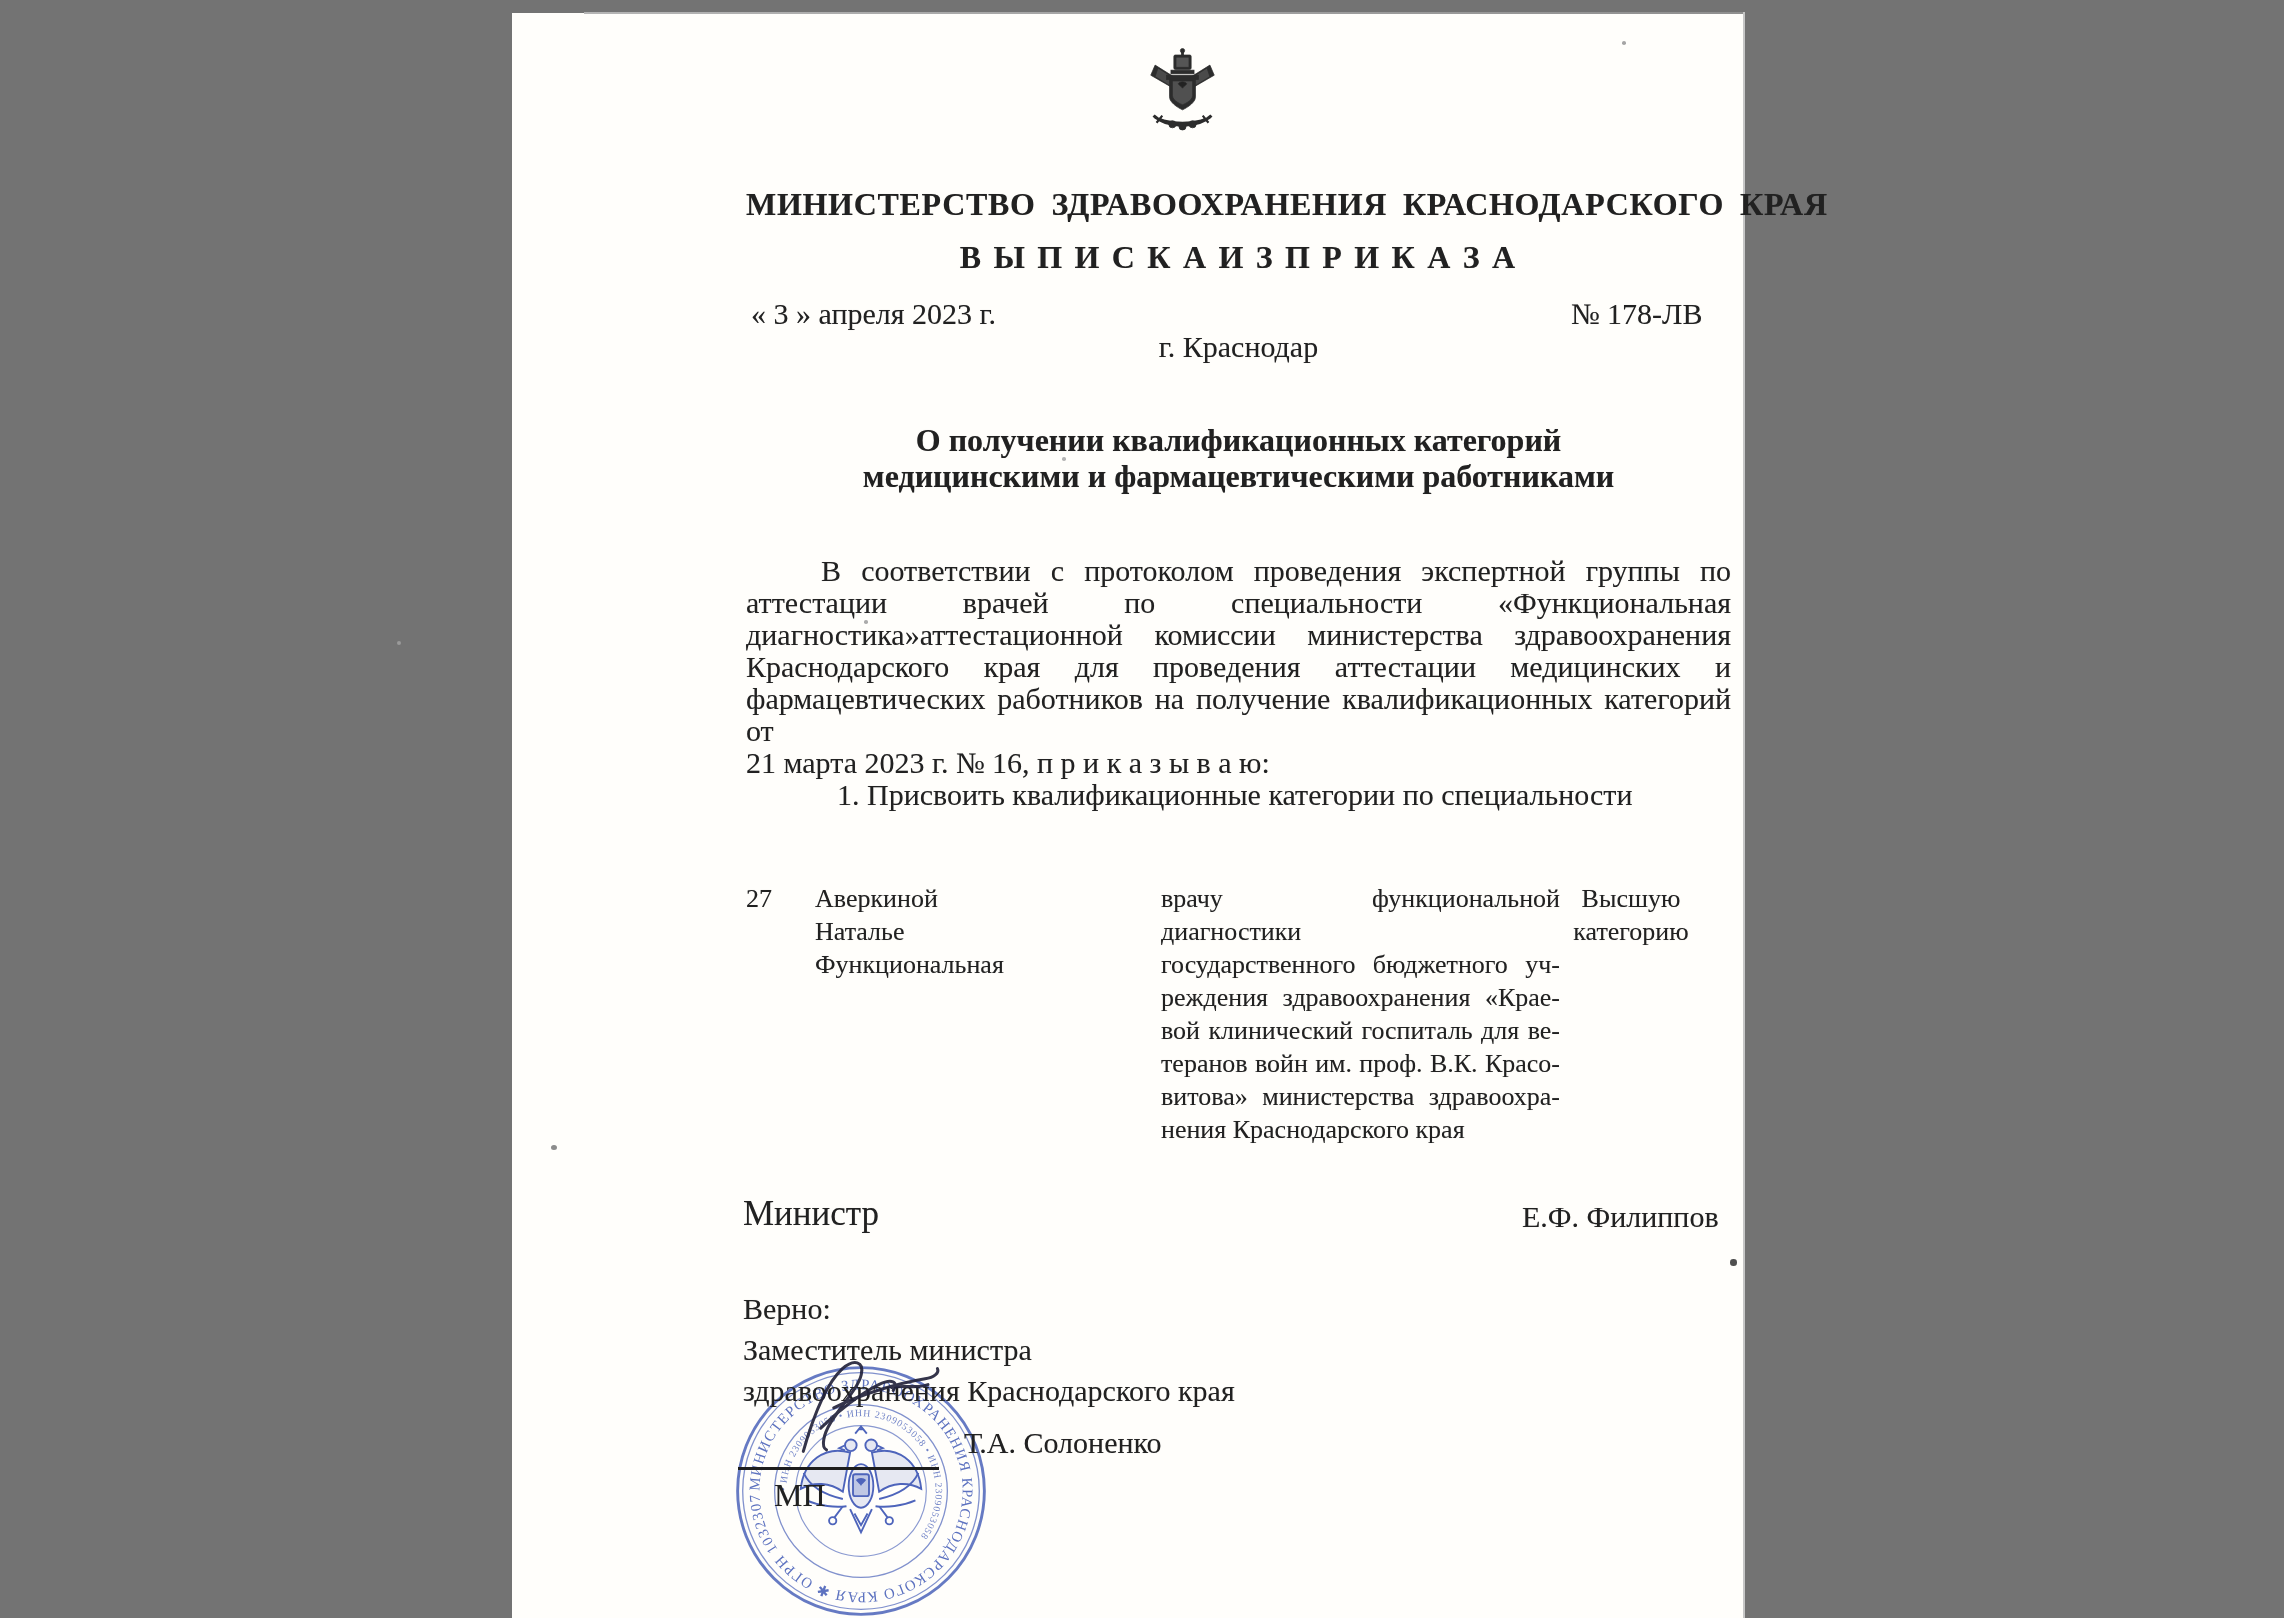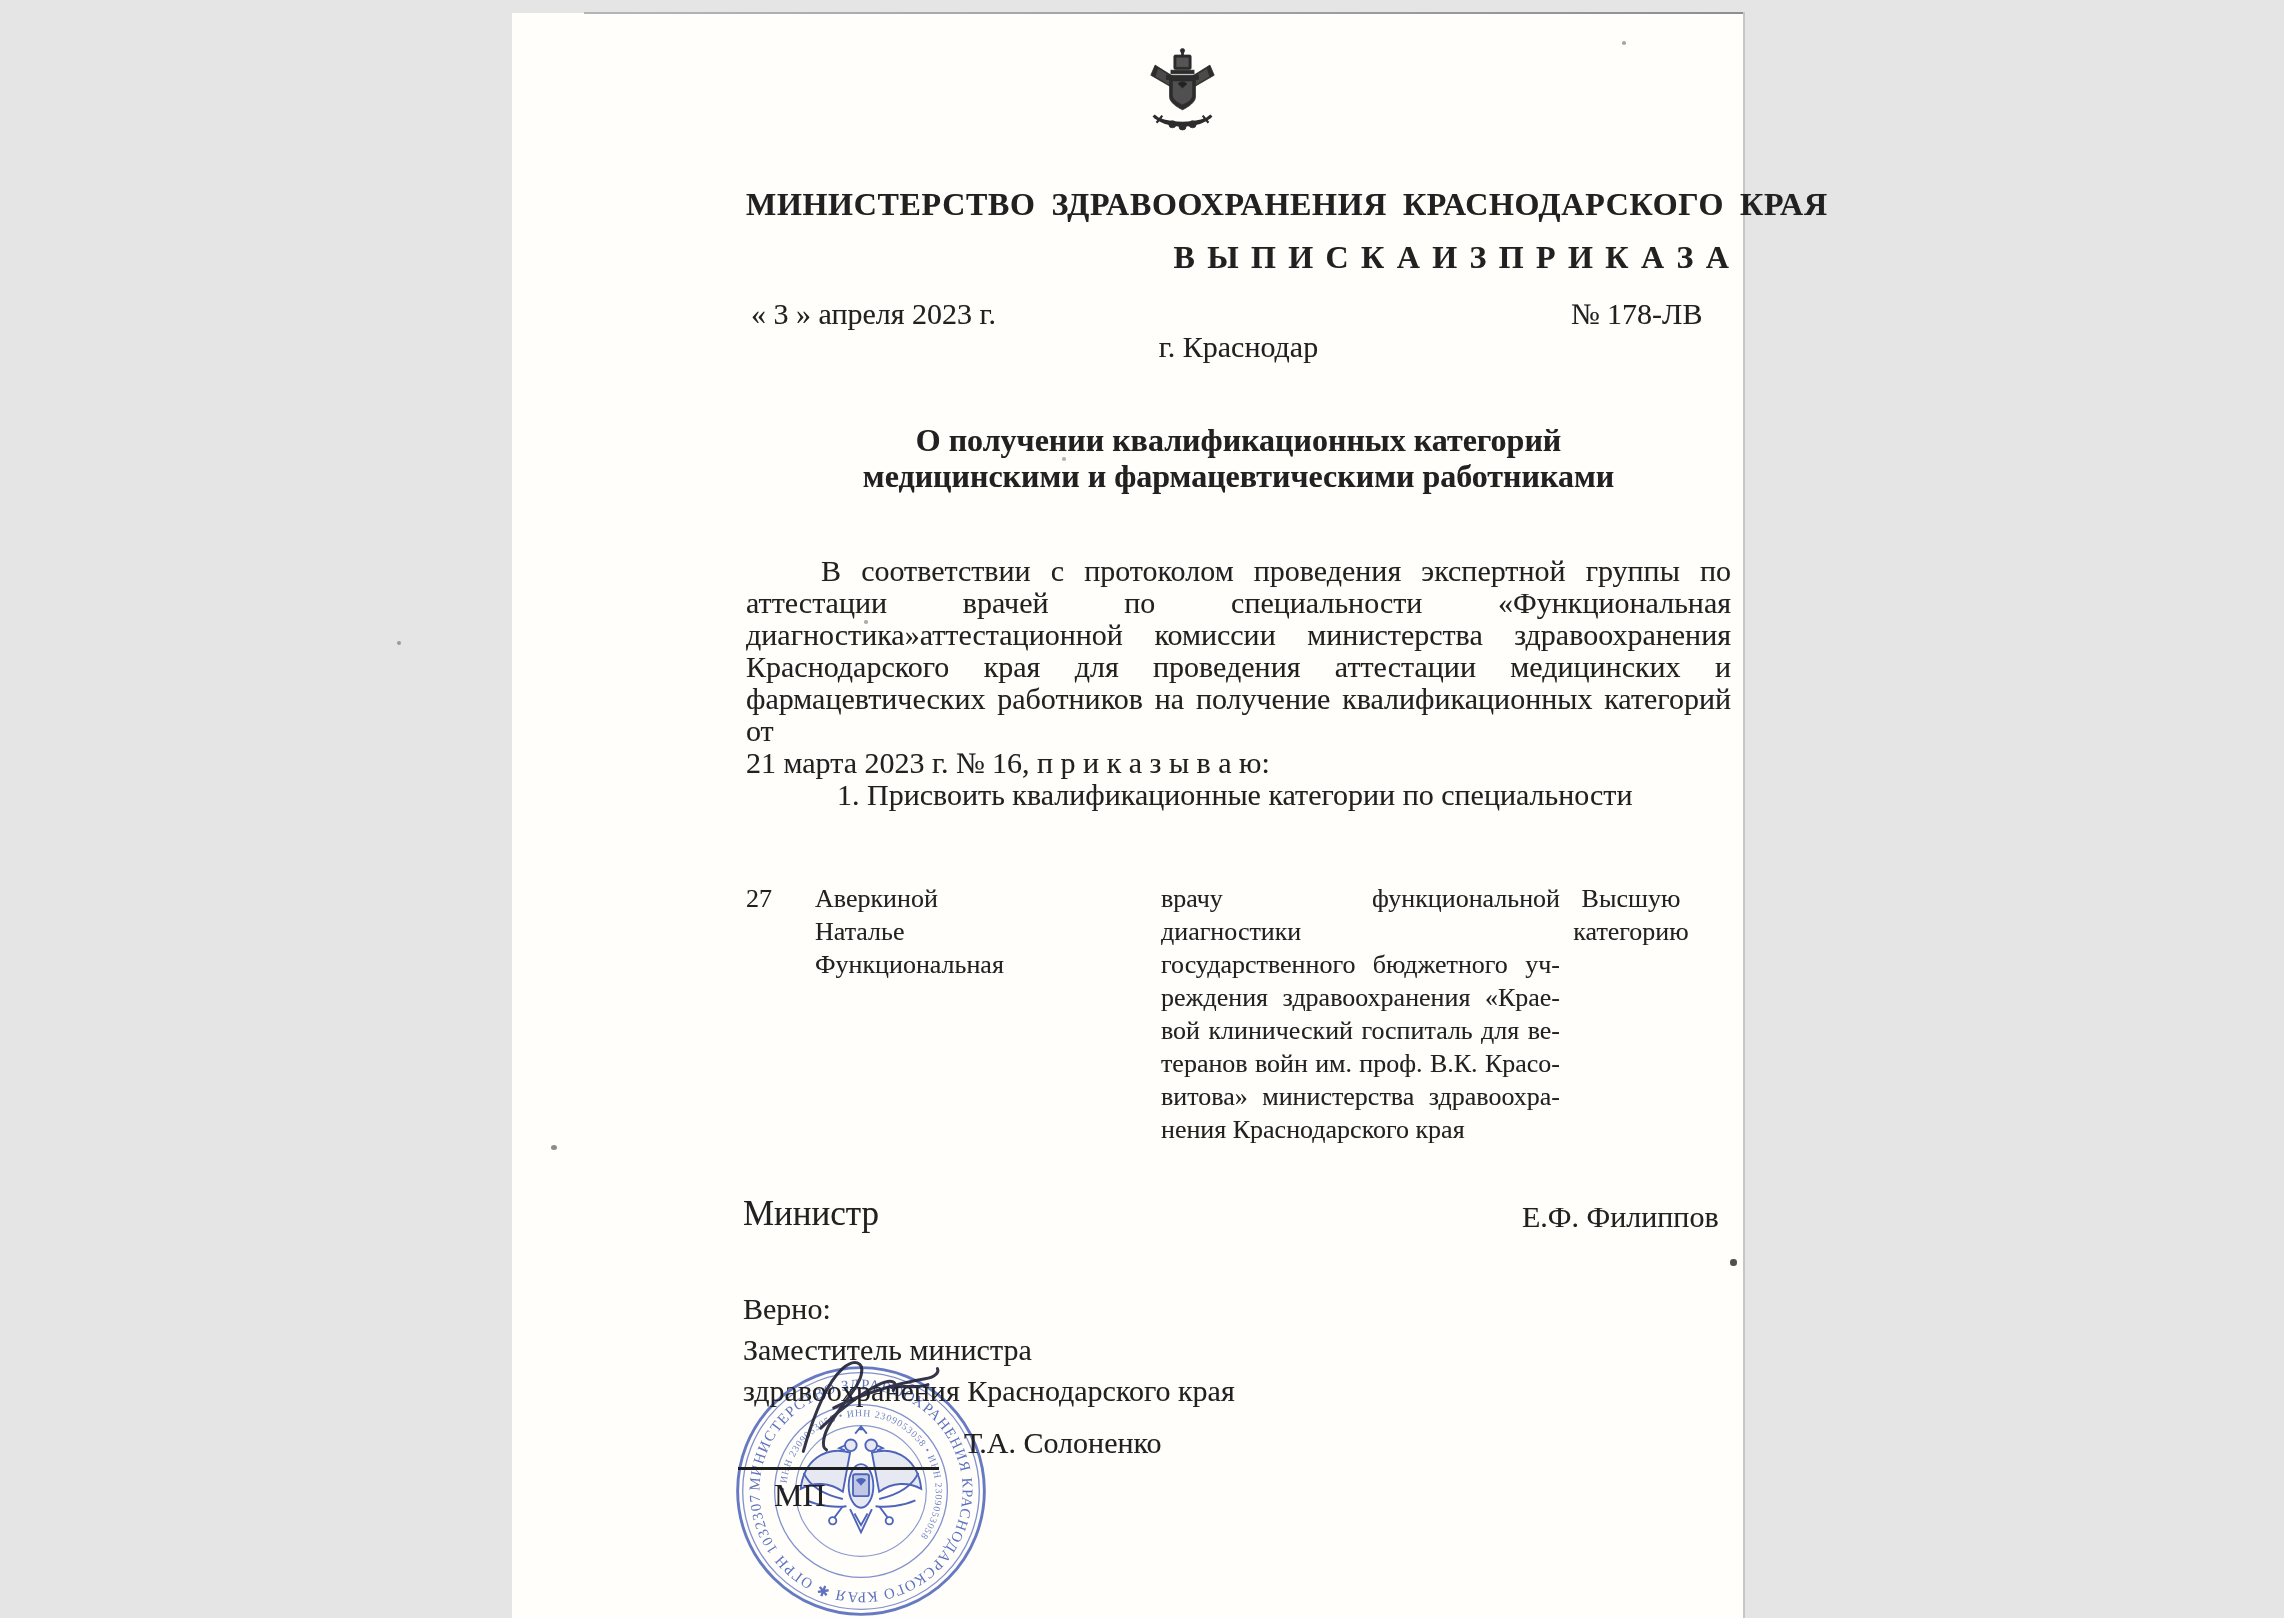--- a/index.html
+++ b/index.html
@@ -1,30 +1,30 @@
 <!DOCTYPE html>
 <html style="font-size:11.6px"><head>
 <meta charset="utf-8">
 <style>
   html,body{margin:0;padding:0;background:#ffffff;}
   .canvas{
     position:relative;width:2284px;height:1618px;overflow:hidden;
-    background:#e5e5e5;
+    background:#737373;
     font-family:"Liberation Serif","DejaVu Serif",serif;
     color:#212121;
   }
   .page{position:absolute;left:512px;top:13px;width:1233px;height:1605px;background:#fffefb;}
   .edge-top{position:absolute;left:584px;top:11.6px;width:1161px;height:2.9px;background:linear-gradient(to right,#b5b5b5,#8f8f8f);}
   .edge-right{position:absolute;left:1743px;top:11.6px;width:2.2px;height:1606px;background:#c6c6c6;}
   .speck{position:absolute;border-radius:50%;}
 
   .t{position:absolute;white-space:nowrap;text-shadow:0 0 0.7px rgba(0,0,0,.28);}
 
   .ministry{left:746px;top:186px;width:985px;text-align:center;font-weight:bold;font-size:32px;word-spacing:7.2px;letter-spacing:0.7px;}
-  .doctype{left:746px;top:239px;width:985px;text-align:right;font-weight:bold;font-size:32px;letter-spacing:2.2px;}
+  .doctype{left:746px;top:239px;width:985px;text-align:center;font-weight:bold;font-size:32px;letter-spacing:2.2px;}
   .dateline{left:751px;top:297px;font-size:30px;}
   .number{left:1571px;top:297px;font-size:30px;}
   .city{left:746px;top:330px;width:985px;text-align:center;font-size:30px;}
 
   .subject{position:absolute;left:746px;top:422px;width:985px;text-align:center;font-weight:bold;font-size:32px;line-height:36px;text-shadow:0 0 0.7px rgba(0,0,0,.3);}
 
   .bodyblock{position:absolute;left:746px;top:555px;width:985px;font-size:30px;line-height:32px;text-shadow:0 0 0.7px rgba(0,0,0,.25);}
   .bodyblock .ln{width:100%;}
   .bodyblock .j{text-align:justify;text-align-last:justify;}
   .bodyblock .ind{text-indent:75px;}

